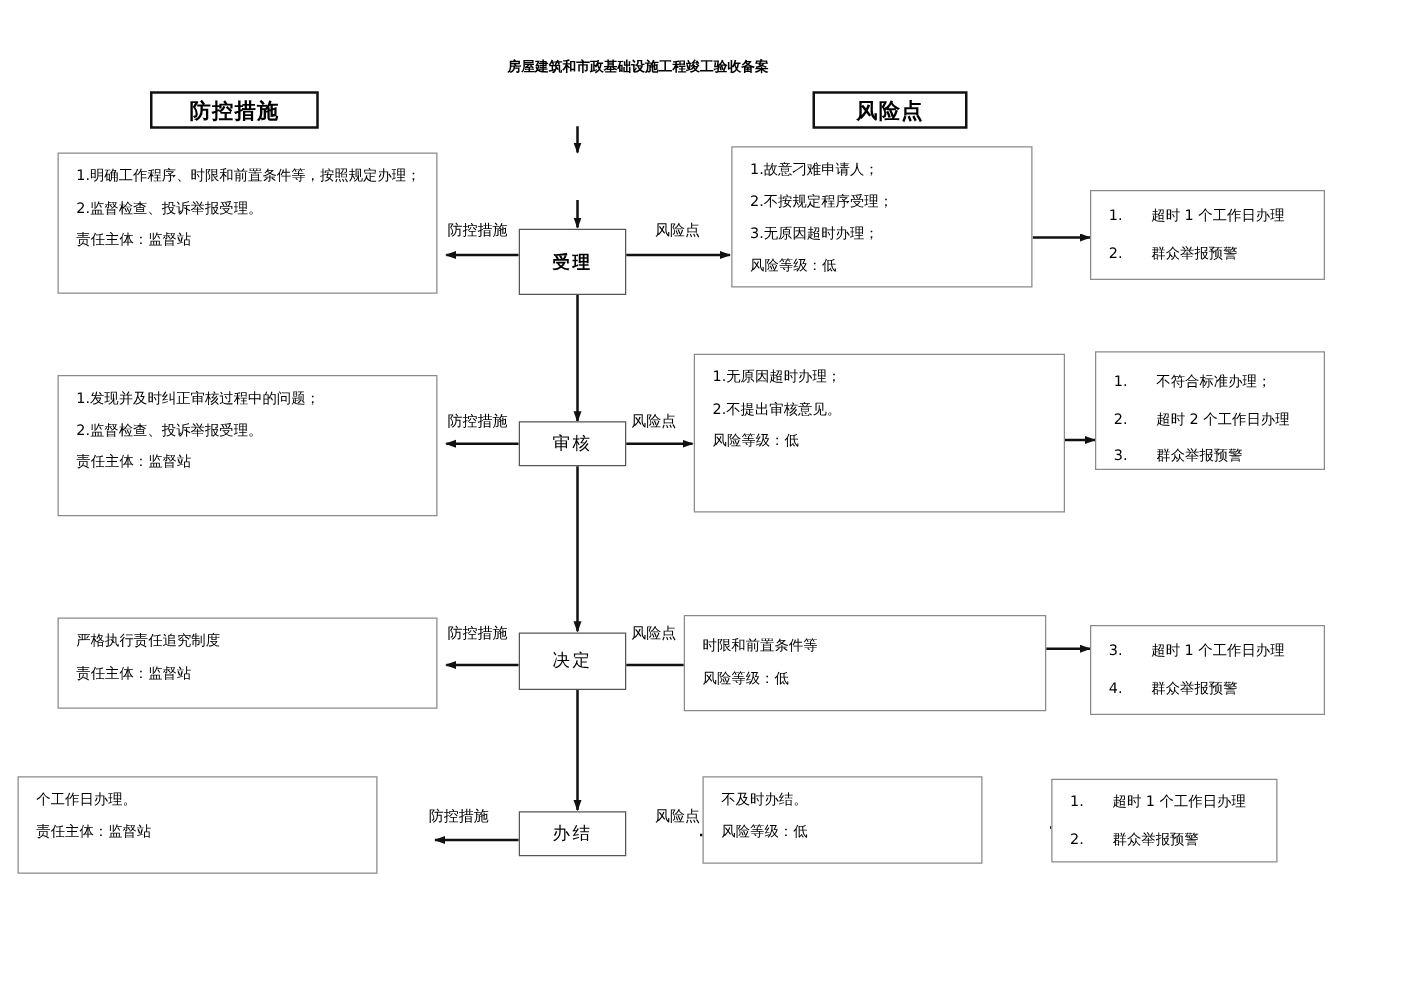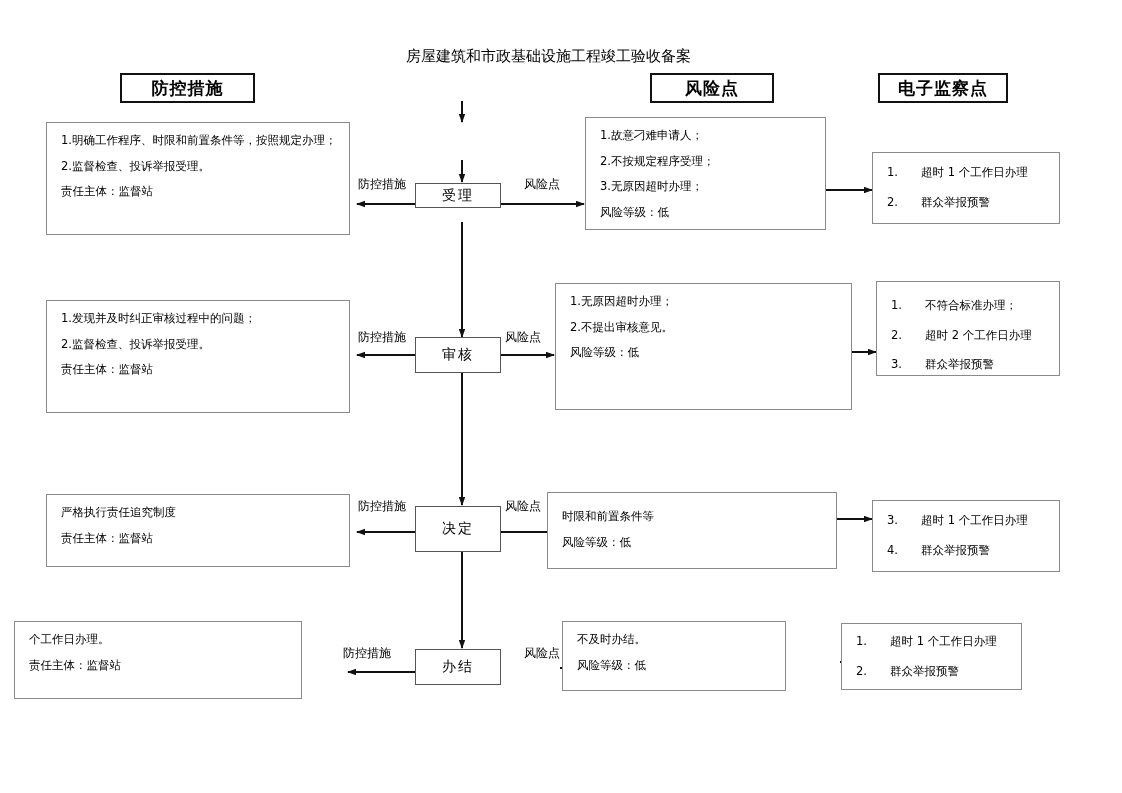--- a/index.html
+++ b/index.html
@@ -23,22 +23,22 @@
     left: 0;
     top: 0;
     width: 1122px;
     height: 793px;
     pointer-events: none;
   }
   .abs { position: absolute; box-sizing: border-box; }
 
   
   .doc-title {
-    font-size: 15px;
-    font-weight: normal;
+    font-size: 11px;
+    font-weight: bold;
     line-height: 1.2;
     white-space: nowrap;
     letter-spacing: 0px;
   }
 
   
   .col-head {
     border: 2px solid #111111;
     background: #ffffff;
     display: flex;
@@ -138,23 +138,22 @@
       <line x1="415" y1="672" x2="348" y2="672" marker-end="url(#ah)"></line>
       <line x1="560" y1="668" x2="568" y2="668"></line>
       <line x1="840" y1="662" x2="874" y2="662"></line>
     </g>
   </svg>
 
   <div class="abs doc-title" style="left:406px; top:47px;">房屋建筑和市政基础设施工程竣工验收备案</div>
 
   <div class="abs col-head" style="left:120px; top:73px; width:135px; height:30px;">防控措施</div>
   <div class="abs col-head" style="left:650px; top:73px; width:124px; height:30px;">风险点</div>
-  <div class="abs col-head" style="left:878px; top:73px; width:130px; height:30px;">电子监察点</div>
-
-  <div class="abs node" style="left:415px; top:183px; width:86px; height:25px;">受理</div>
+
+  <div class="abs node" style="left:415px; top:183px; width:86px; height:53px;font-weight:bold;">受理</div>
   <div class="abs node" style="left:415px; top:337px; width:86px; height:36px;">审核</div>
   <div class="abs node" style="left:415px; top:506px; width:86px; height:46px;">决定</div>
   <div class="abs node" style="left:415px; top:649px; width:86px; height:36px;">办结</div>
 
   <div class="abs wire-label" style="left:358px; top:178px;">防控措施</div>
   <div class="abs wire-label" style="left:524px; top:178px;">风险点</div>
 
   <div class="abs wire-label" style="left:358px; top:331px;">防控措施</div>
   <div class="abs wire-label" style="left:505px; top:331px;">风险点</div>
 

